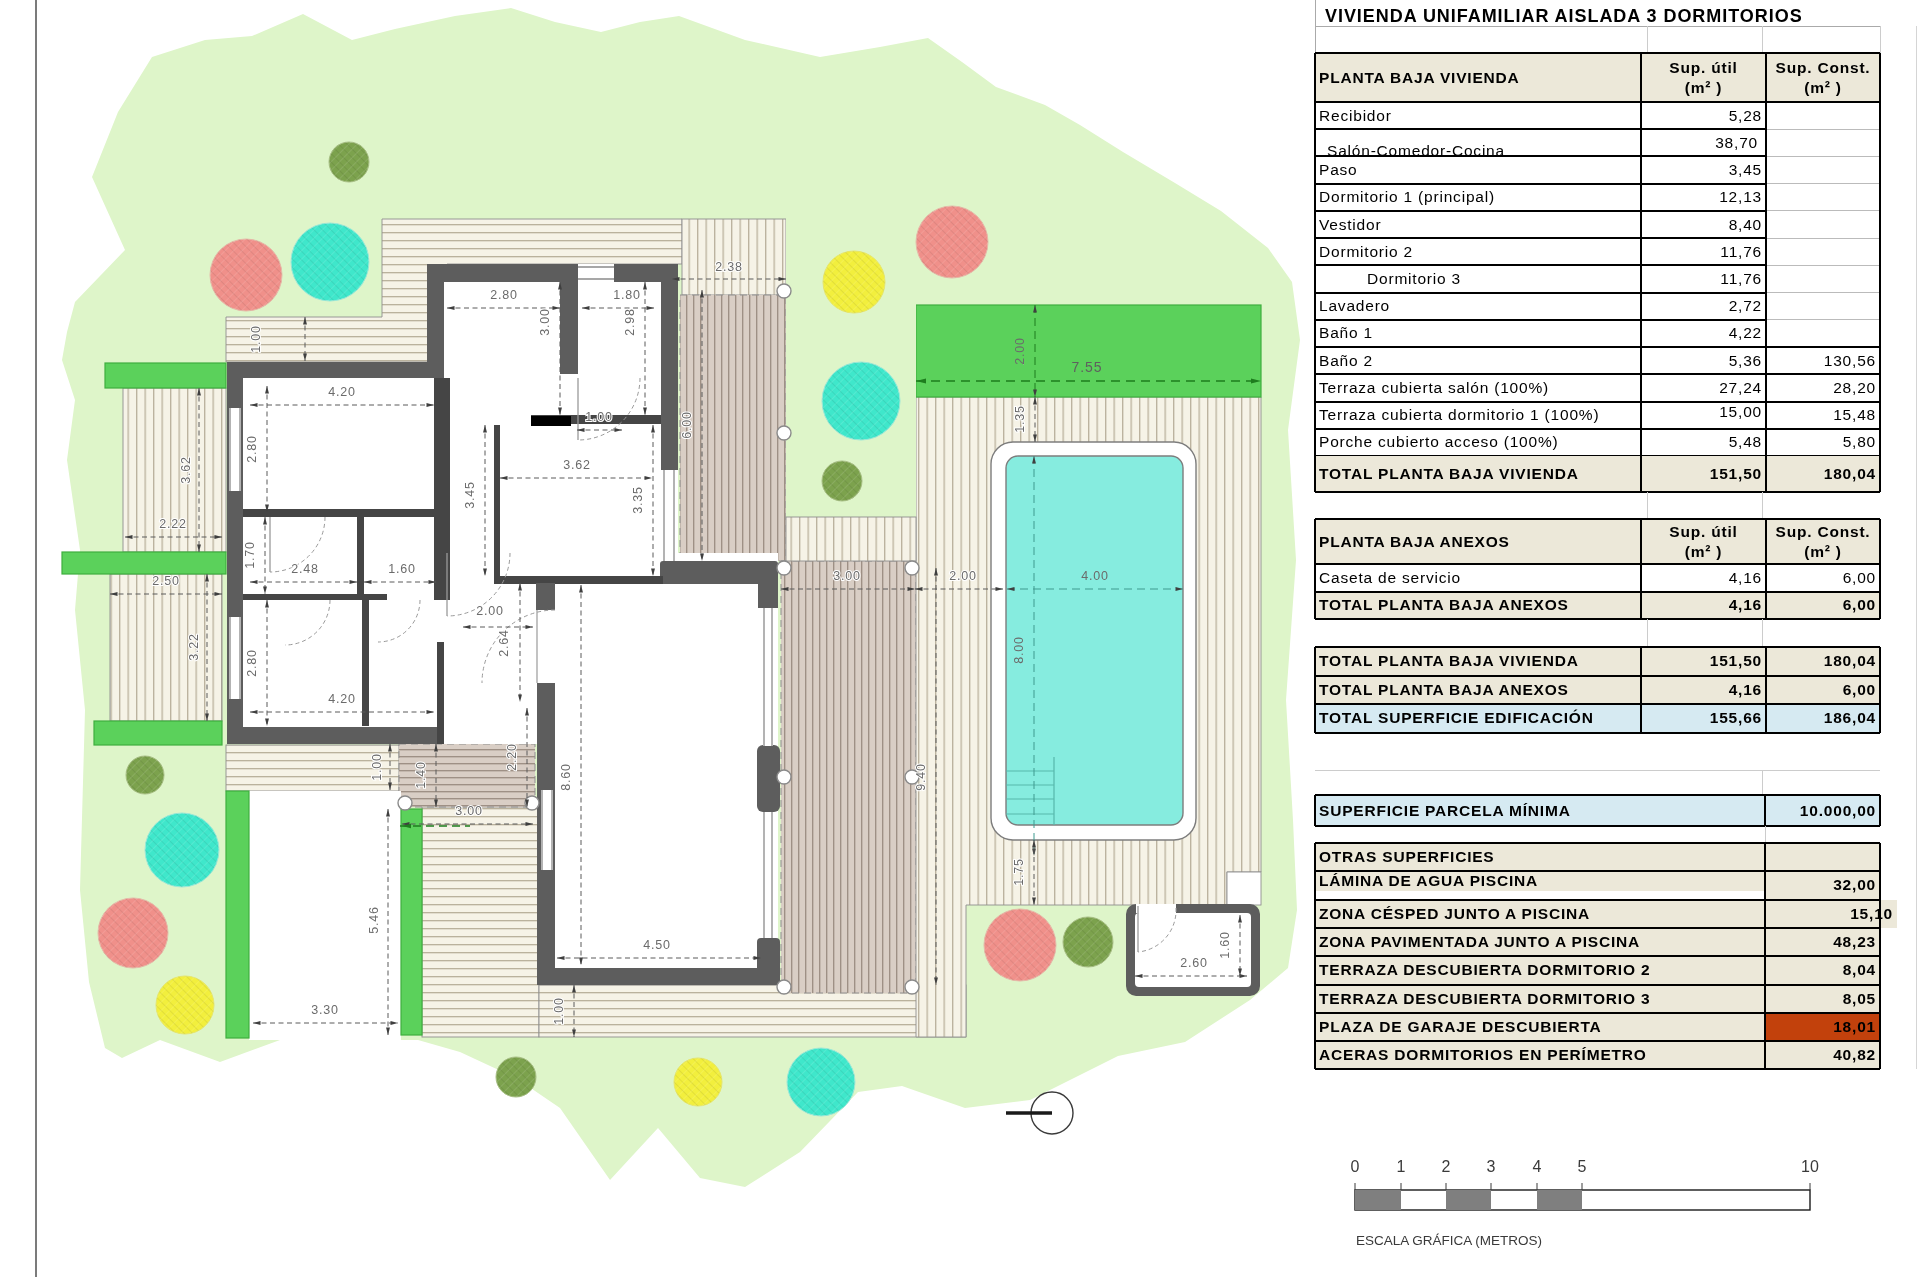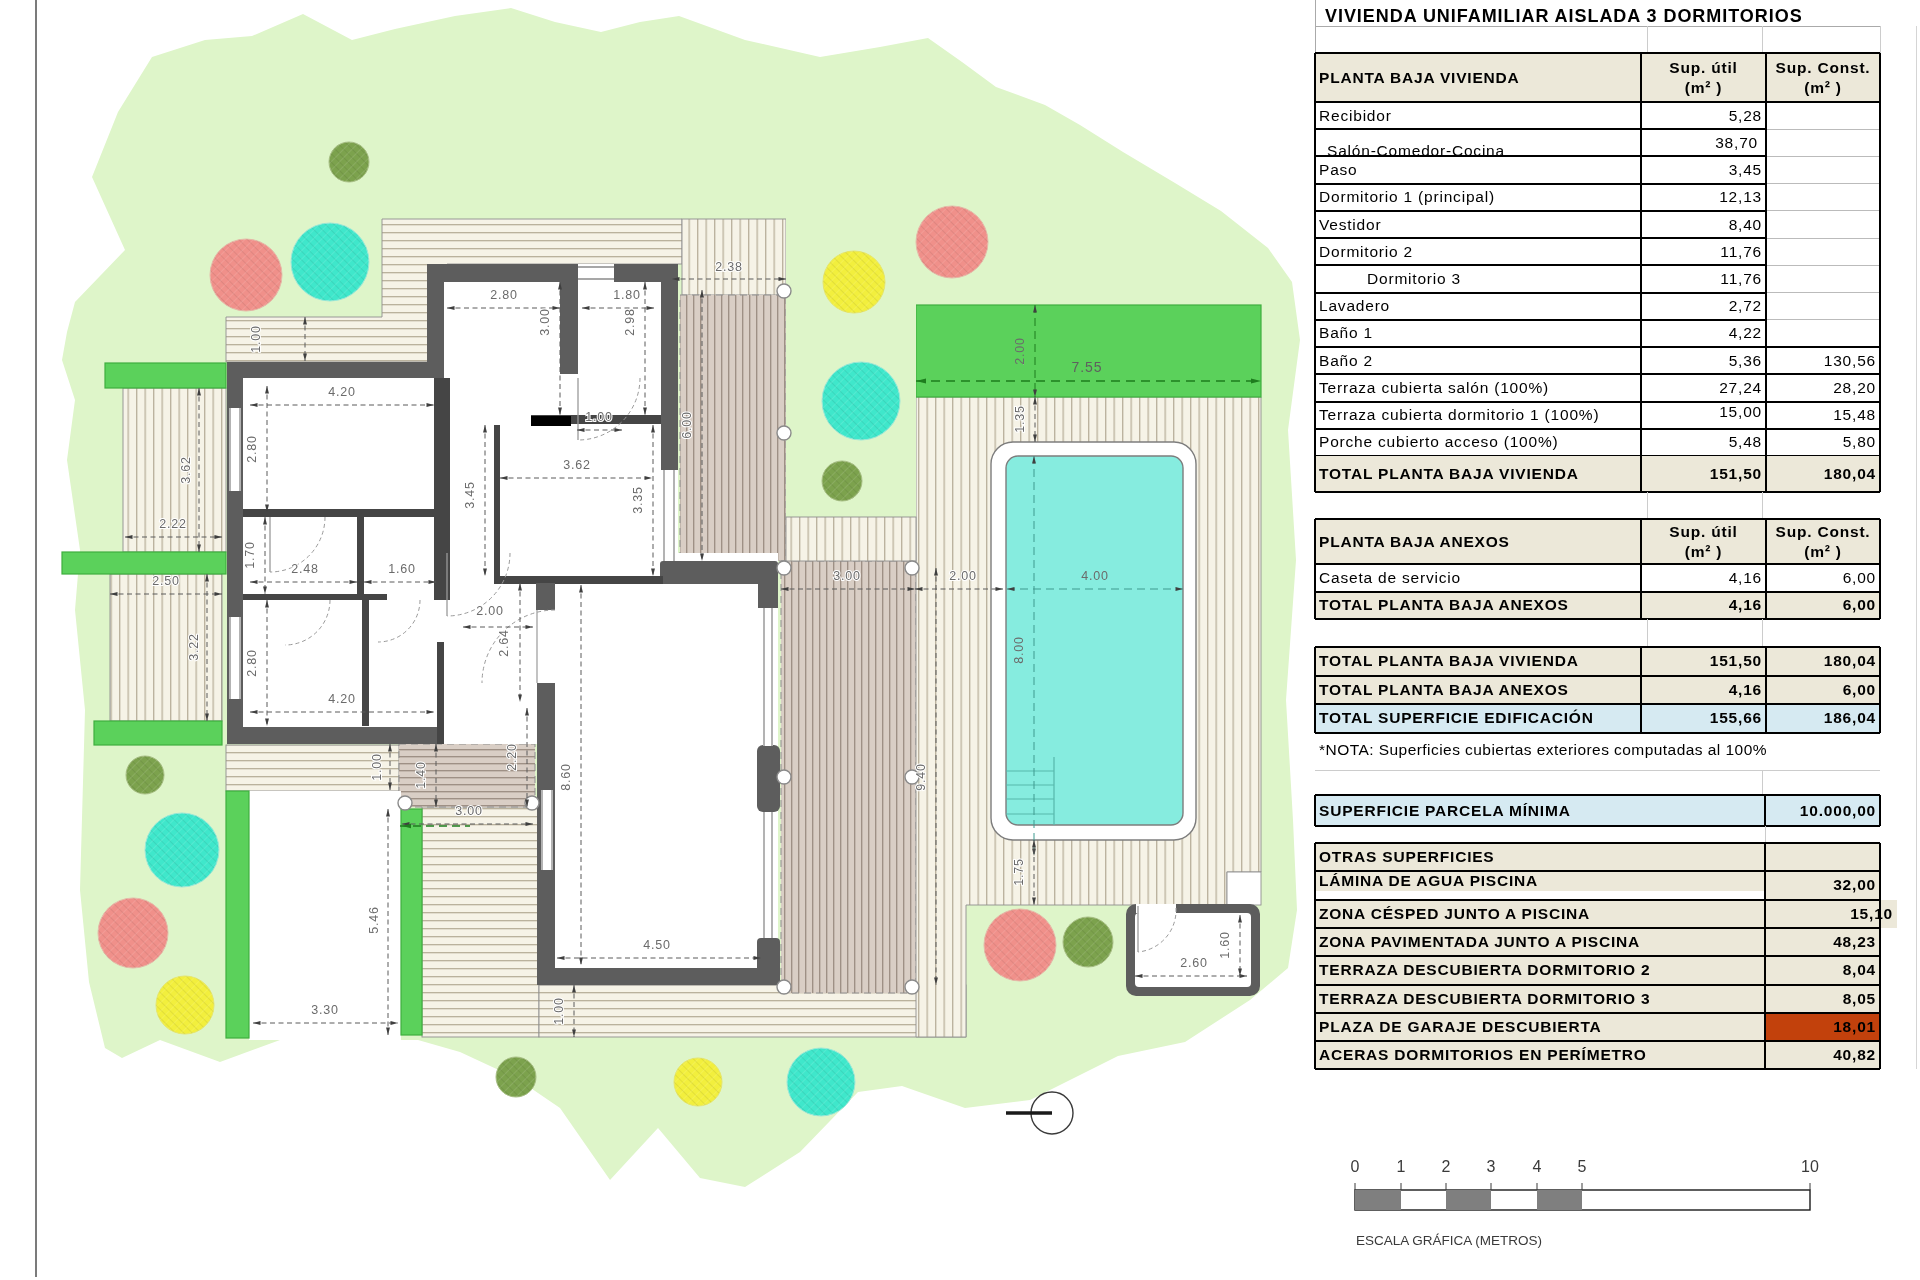--- a/index.html
+++ b/index.html
@@ -473,21 +473,20 @@
 <div style="position:absolute;left:1315px;top:674.5px;width:565px;height:2px;background:#000;"></div>
 <div style="position:absolute;left:1315px;top:704.0px;width:326px;height:28.5px;display:flex;align-items:center;padding-left:4px;box-sizing:border-box;white-space:nowrap;overflow:hidden;font-size:15.5px;font-weight:bold;letter-spacing:0.8px;background:#d6eaf2;">TOTAL SUPERFICIE EDIFICACIÓN</div>
 <div style="position:absolute;left:1641px;top:704.0px;width:125px;height:28.5px;display:flex;align-items:center;justify-content:flex-end;padding-right:4px;box-sizing:border-box;white-space:nowrap;font-size:15.5px;font-weight:bold;letter-spacing:0.8px;background:#d6eaf2;">155,66</div>
 <div style="position:absolute;left:1766px;top:704.0px;width:114px;height:28.5px;display:flex;align-items:center;justify-content:flex-end;padding-right:4px;box-sizing:border-box;white-space:nowrap;font-size:15.5px;font-weight:bold;letter-spacing:0.8px;background:#d6eaf2;">186,04</div>
 <div style="position:absolute;left:1315px;top:703.0px;width:565px;height:2px;background:#000;"></div>
 <div style="position:absolute;left:1315px;top:731.5px;width:565px;height:2px;background:#000;"></div>
 <div style="position:absolute;left:1314.0px;top:647px;width:2px;height:85.5px;background:#000;"></div>
 <div style="position:absolute;left:1640.0px;top:647px;width:2px;height:85.5px;background:#000;"></div>
 <div style="position:absolute;left:1765.0px;top:647px;width:2px;height:85.5px;background:#000;"></div>
 <div style="position:absolute;left:1879.0px;top:647px;width:2px;height:85.5px;background:#000;"></div>
-<div style="position:absolute;left:1319px;top:741px;width:580px;height:20px;font-size:15.5px;letter-spacing:0.45px;">*NOTA: Superficies cubiertas exteriores computadas al 100%</div>
 <div style="position:absolute;left:1315px;top:769.5px;width:565px;height:1px;background:#ccc;"></div>
 <div style="position:absolute;left:1761.5px;top:770px;width:1px;height:25px;background:#ccc;"></div>
 <div style="position:absolute;left:1315px;top:795px;width:450px;height:31px;display:flex;align-items:center;padding-left:4px;box-sizing:border-box;white-space:nowrap;overflow:hidden;font-size:15.5px;font-weight:bold;letter-spacing:0.8px;background:#d6eaf2;">SUPERFICIE PARCELA MÍNIMA</div>
 <div style="position:absolute;left:1765px;top:795px;width:115px;height:31px;display:flex;align-items:center;justify-content:flex-end;padding-right:4px;box-sizing:border-box;white-space:nowrap;font-size:15.5px;font-weight:bold;letter-spacing:0.8px;background:#d6eaf2;">10.000,00</div>
 <div style="position:absolute;left:1315px;top:794.0px;width:565px;height:2px;background:#000;"></div>
 <div style="position:absolute;left:1315px;top:825.0px;width:565px;height:2px;background:#000;"></div>
 <div style="position:absolute;left:1314.0px;top:795px;width:2px;height:31px;background:#000;"></div>
 <div style="position:absolute;left:1764.0px;top:795px;width:2px;height:31px;background:#000;"></div>
 <div style="position:absolute;left:1879.0px;top:795px;width:2px;height:31px;background:#000;"></div>
 <div style="position:absolute;left:1764.5px;top:826px;width:1px;height:17px;background:#ccc;"></div>

